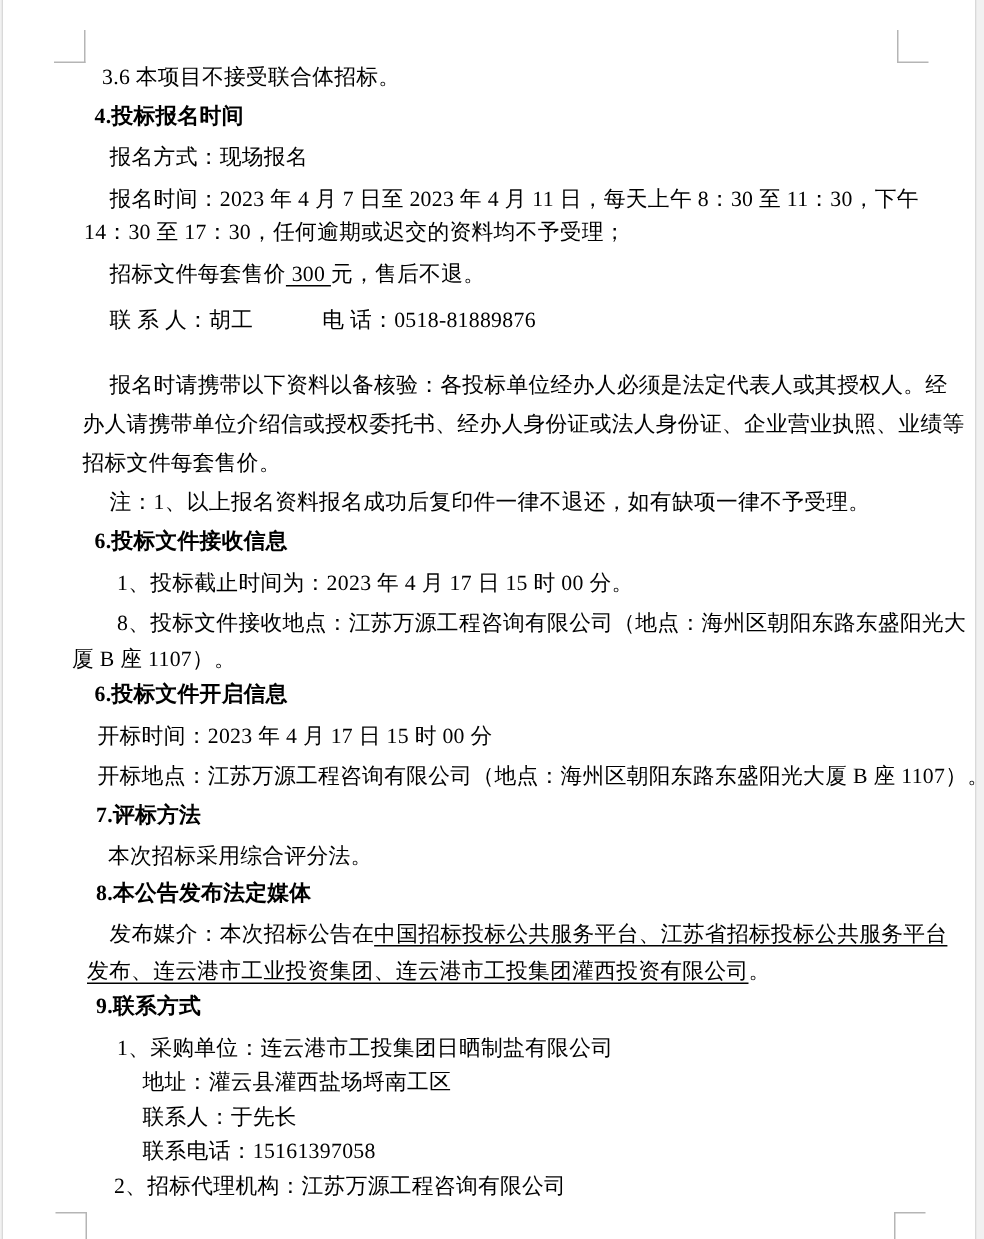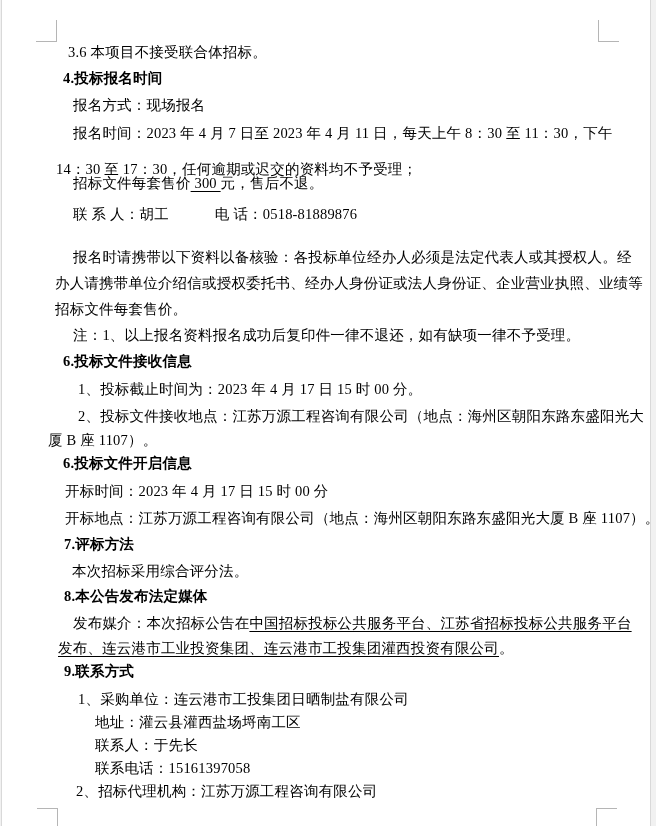--- a/index.html
+++ b/index.html
@@ -62,30 +62,30 @@
   <div class="page"></div>
   <div class="mark tl"></div>
   <div class="mark tr"></div>
   <div class="mark bl"></div>
   <div class="mark br"></div>
   <div class="content">
       <div class="line" style="left: 68px; top: 45px;"><span>3.6 本项目不接受联合体招标。</span></div>
       <div class="line bold" style="left: 63px; top: 71px;"><span>4.投标报名时间</span></div>
       <div class="line" style="left: 73px; top: 98px;"><span>报名方式：现场报名</span></div>
       <div class="line" style="left: 73px; top: 126px;"><span>报名时间：2023 年 4 月 7 日至 2023 年 4 月 11 日，每天上午 8：30 至 11：30，下午</span></div>
-      <div class="line" style="left: 56px; top: 162px; text-align: center;"><span>14：30 至 17：30，任何逾期或迟交的资料均不予受理；</span></div>
+      <div class="line" style="left: 56px; top: 148px; text-align: center;"><span>14：30 至 17：30，任何逾期或迟交的资料均不予受理；</span></div>
       <div class="line" style="left: 73px; top: 176px;"><span>招标文件每套售价</span><span class="u"> 300 </span><span>元，售后不退。</span></div>
       <div class="line" style="left: 73px; top: 207px;"><span>联 系 人：胡工</span><span class="gap" style="width: 46px;"></span><span>电 话：0518-81889876</span></div>
       <div class="line" style="left: 73px; top: 250px;"><span>报名时请携带以下资料以备核验：各投标单位经办人必须是法定代表人或其授权人。经</span></div>
       <div class="line" style="left: 55px; top: 276px;"><span>办人请携带单位介绍信或授权委托书、经办人身份证或法人身份证、企业营业执照、业绩等</span></div>
       <div class="line" style="left: 55px; top: 302px;"><span>招标文件每套售价。</span></div>
       <div class="line" style="left: 73px; top: 328px;"><span>注：1、以上报名资料报名成功后复印件一律不退还，如有缺项一律不予受理。</span></div>
       <div class="line bold" style="left: 63px; top: 354px;"><span>6.投标文件接收信息</span></div>
       <div class="line" style="left: 78px; top: 382px;"><span>1、投标截止时间为：2023 年 4 月 17 日 15 时 00 分。</span></div>
-      <div class="line" style="left: 78px; top: 409px;"><span>2、投标文件接收地点：江苏万源工程咨询有限公司（地点：海州区朝阳东路东盛阳光大</span></div>
+      <div class="line" style="left: 78px; top: 409px;"><span>8、投标文件接收地点：江苏万源工程咨询有限公司（地点：海州区朝阳东路东盛阳光大</span></div>
       <div class="line" style="left: 48px; top: 433px;"><span>厦 B 座 1107）。</span></div>
       <div class="line bold" style="left: 63px; top: 456px;"><span>6.投标文件开启信息</span></div>
       <div class="line" style="left: 65px; top: 484px;"><span>开标时间：2023 年 4 月 17 日 15 时 00 分</span></div>
       <div class="line" style="left: 65px; top: 511px;"><span>开标地点：江苏万源工程咨询有限公司（地点：海州区朝阳东路东盛阳光大厦 B 座 1107）。</span></div>
       <div class="line bold" style="left: 64px; top: 537px;"><span>7.评标方法</span></div>
       <div class="line" style="left: 72px; top: 564px;"><span>本次招标采用综合评分法。</span></div>
       <div class="line bold" style="left: 64px; top: 589px;"><span>8.本公告发布法定媒体</span></div>
       <div class="line" style="left: 58px; top: 641px;"><span class="u">发布、连云港市工业投资集团、连云港市工投集团灌西投资有限公司</span><span>。</span></div>
       <div class="line" style="left: 73px; top: 616px;"><span>发布媒介：本次招标公告在</span><span class="u">中国招标投标公共服务平台、江苏省招标投标公共服务平台</span></div>
       <div class="line bold" style="left: 64px; top: 664px;"><span>9.联系方式</span></div>

